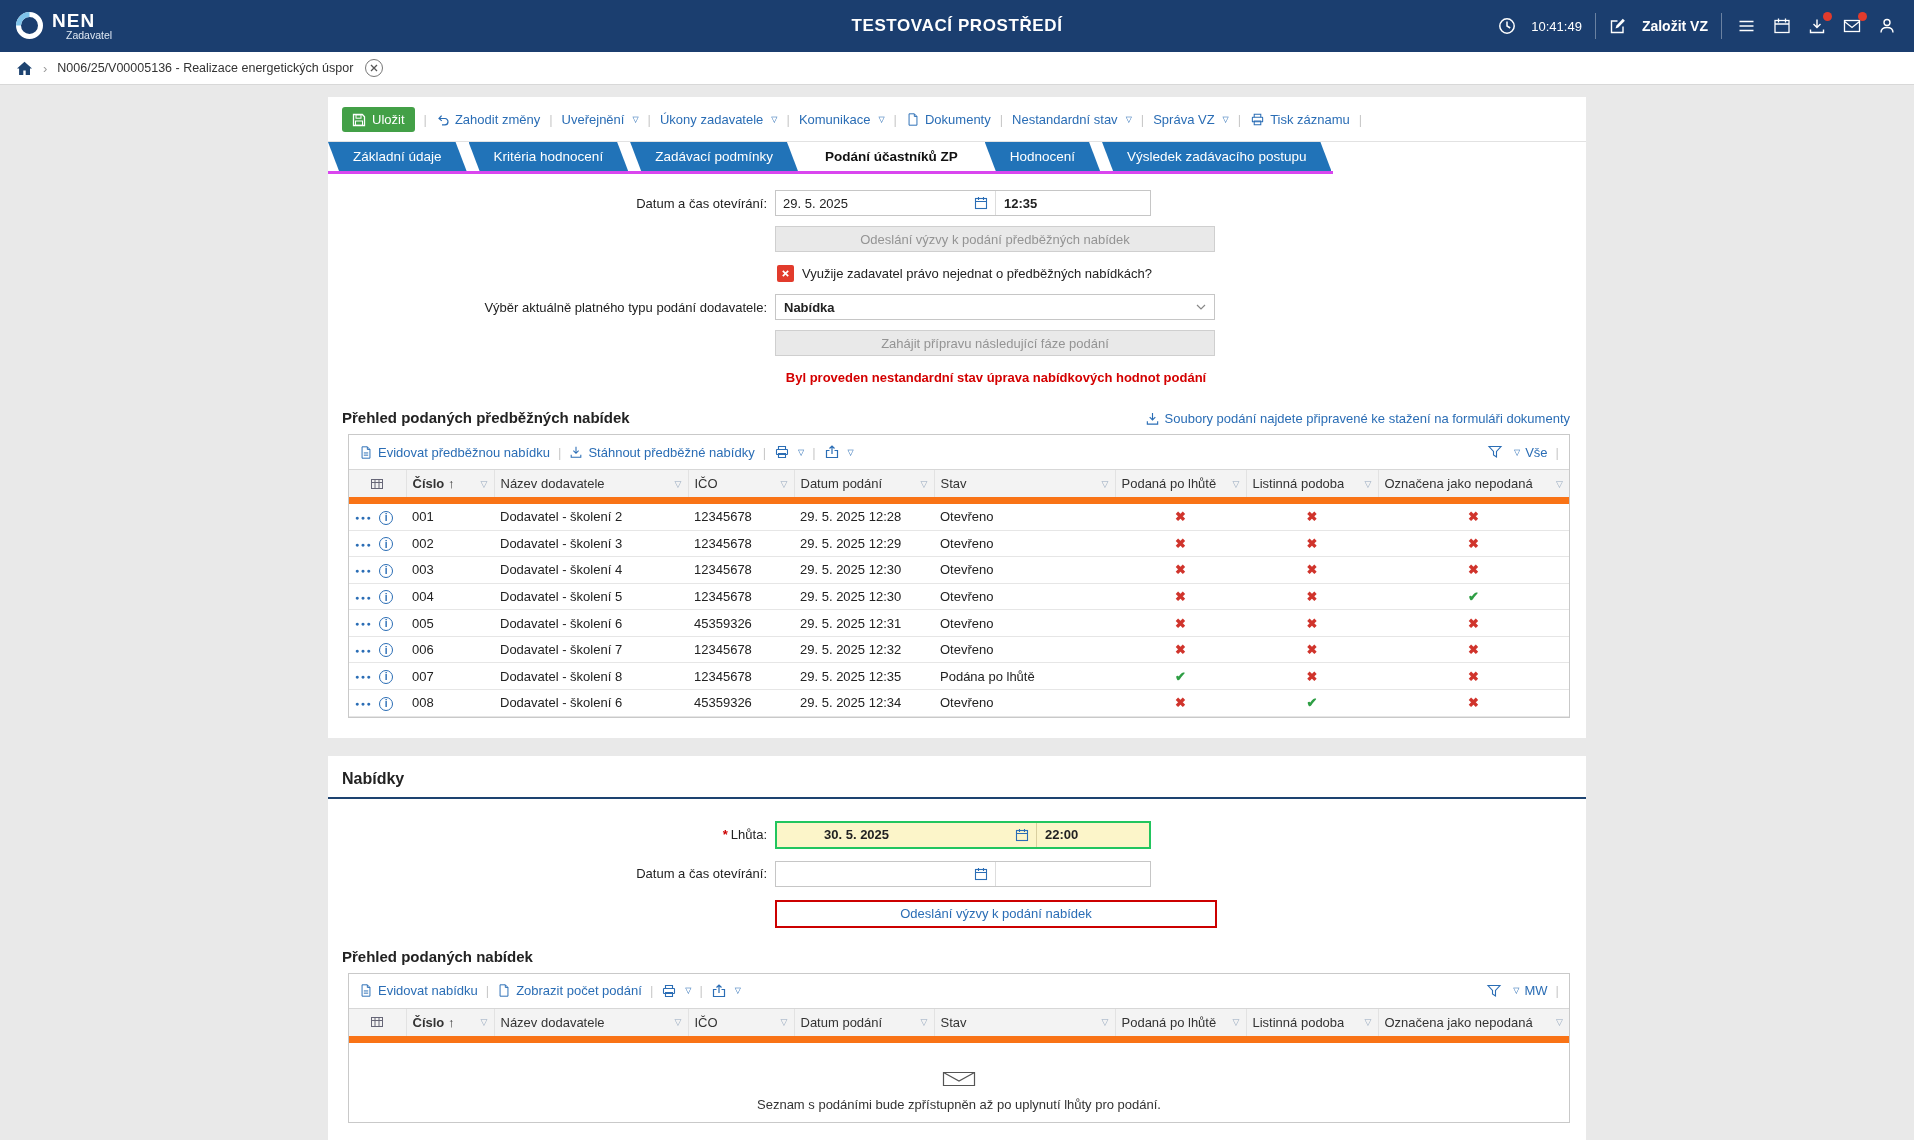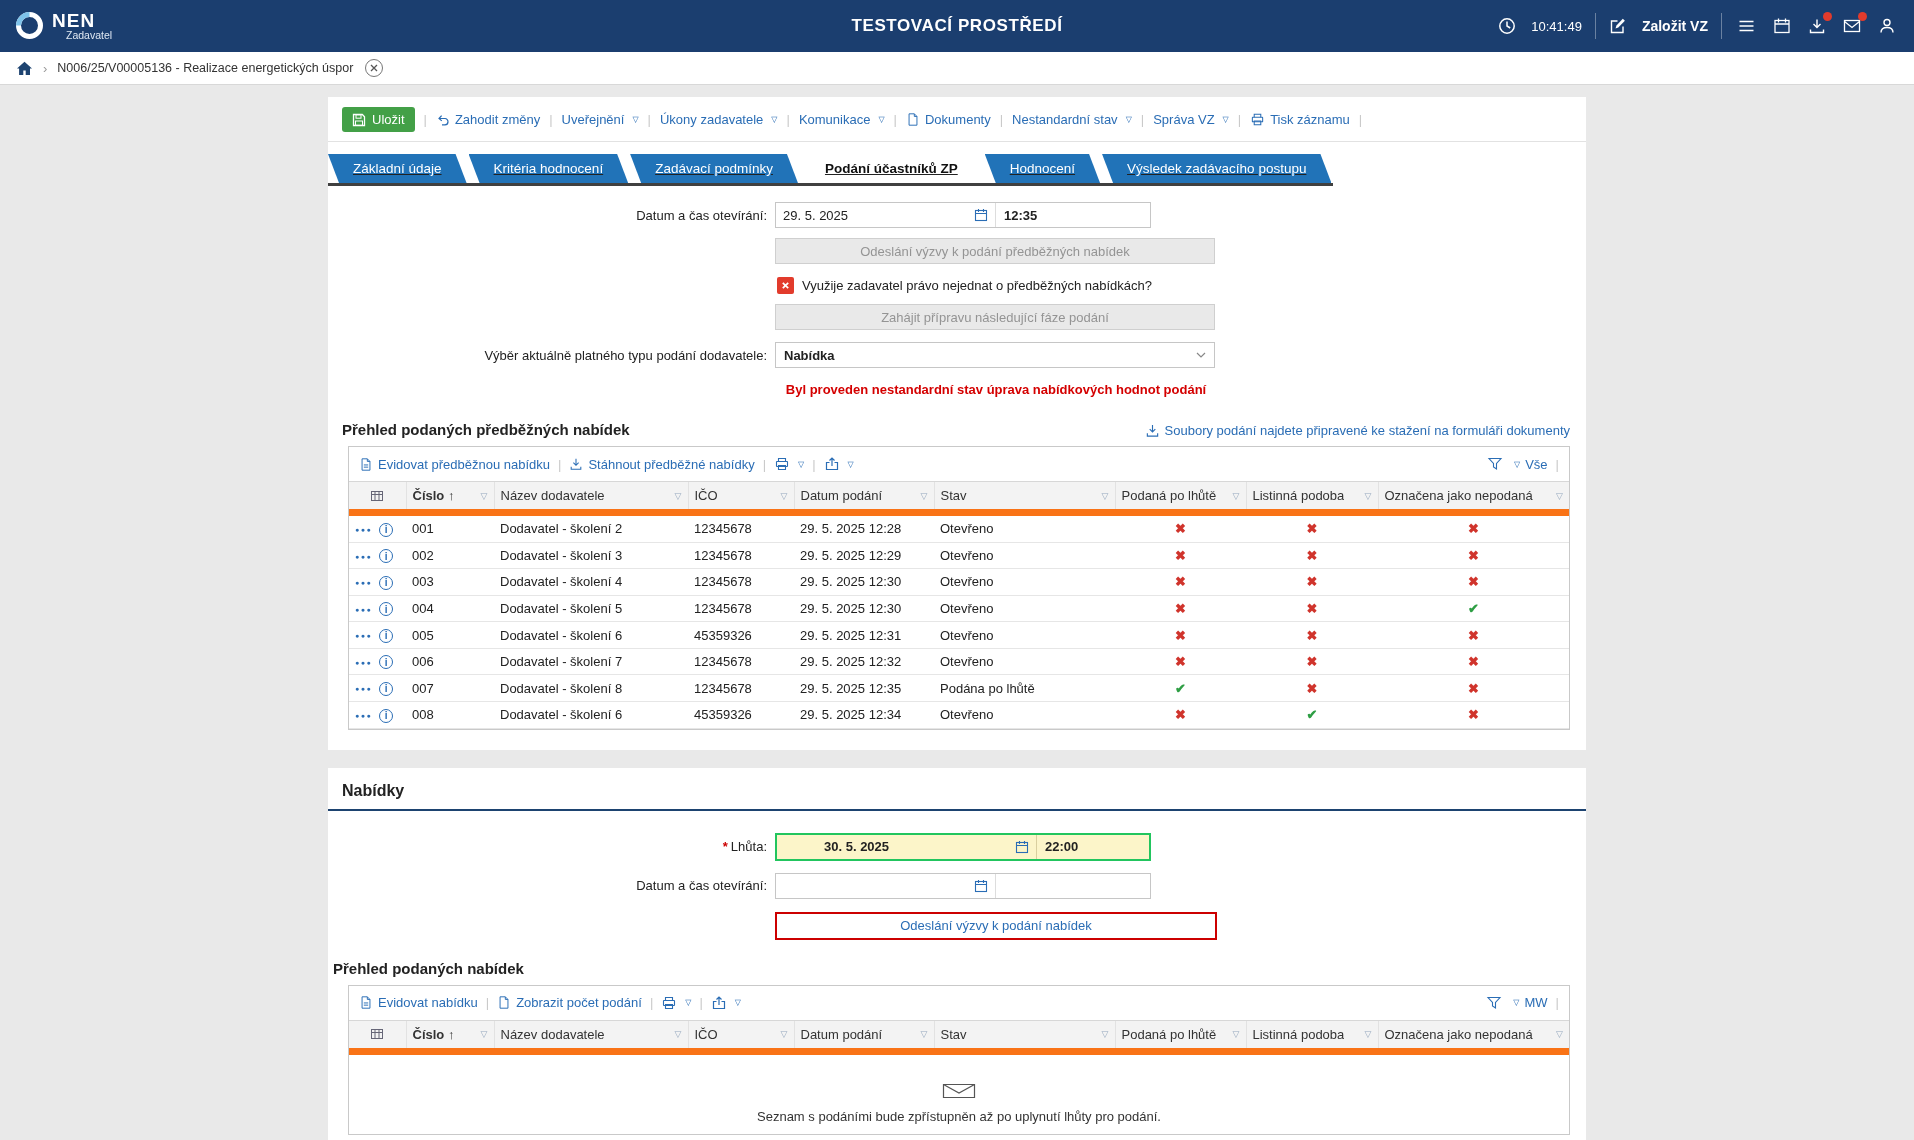--- a/index.html
+++ b/index.html
@@ -39,21 +39,21 @@
   .panel2 { margin-top:18px; padding-bottom:30px; }
 
   
   .toolbar { display:flex; align-items:center; gap:9px; padding:10px 14px 9px; border-bottom:1px solid #e2e2e2; flex-wrap:nowrap; }
   .btn-save { background:#43a047; color:#fff; border-radius:3px; padding:5px 10px; display:inline-flex; align-items:center; gap:6px; cursor:pointer; }
   .pipe { color:#c9c9c9; }
   .blink { color:#2a6db5; display:inline-flex; align-items:center; gap:5px; cursor:pointer; white-space:nowrap; }
   .fdd2 { color:#2a6db5; font-size:8px; margin-left:3px; }
 
   
-  .tabs { display:flex; margin-top:12px; width:fit-content; border-bottom:3px solid #404040;text-decoration:underline; }
+  .tabs { display:flex; width:fit-content; border-bottom:3px solid #d946ef; }
   .tab { background:#2173b8; color:#fff; padding:7px 25px 7px; font-size:13.5px; margin-right:2px; cursor:pointer; white-space:nowrap;
          clip-path:polygon(0 0, calc(100% - 11px) 0, 100% 100%, 11px 100%); }
   .tab.active { background:#fff; color:#111; font-weight:700; }
 
   
   .frow { display:flex; align-items:center; margin-top:10px; }
   .flabel { width:439px; text-align:right; }
   .freq { color:#cc0000; font-weight:700; margin-right:3px; }
   .fgap { flex:0 0 8px; }
   .dtfield { width:376px; height:26px; border:1px solid #c6c6c6; background:#fff; display:flex; align-items:stretch; cursor:text; }
@@ -286,37 +286,37 @@
 
   <div class="qrow">
     <span class="xbox">
         <svg width="9" height="9" viewBox="0 0 10 10">
           <path d="M2 2 L8 8 M8 2 L2 8" stroke="#fff" stroke-width="1.9"></path>
         </svg>
       </span>
     <span>Využije zadavatel právo nejednat o předběžných nabídkách?</span>
   </div>
 
-  <div class="frow">
-    <div class="flabel"></div>
-    <div class="fgap"></div>
-    <div class="gbtn">Zahájit přípravu následující fáze podání</div>
-  </div>
-
   <div class="frow" style="margin-top:12px;">
     <div class="flabel">Výběr aktuálně platného typu podání dodavatele:</div>
     <div class="fgap"></div>
     <div class="selbox">
       <span>Nabídka</span>
       <span>
           <svg width="10" height="6" viewBox="0 0 10 6">
             <path d="M1 1 L5 5 L9 1" fill="none" stroke="#888" stroke-width="1.2"></path>
           </svg>
         </span>
     </div>
+  </div>
+
+  <div class="frow">
+    <div class="flabel"></div>
+    <div class="fgap"></div>
+    <div class="gbtn">Zahájit přípravu následující fáze podání</div>
   </div>
 
   <div class="warntext">Byl proveden nestandardní stav úprava nabídkových hodnot podání</div>
 
   <div class="sechead">
     <div class="sectitle">Přehled podaných předběžných nabídek</div>
     <span class="blink">
       <span>
           <svg width="15" height="15" viewBox="0 0 16 16">
             <path d="M8 2 v7 M5 6.5 L8 9.5 l3 -3" fill="none" stroke="#2a6db5" stroke-width="1.2"></path>
@@ -579,21 +579,21 @@
                 <path d="M1.5 5.5 h11 M4.5 1 v3 M9.5 1 v3" stroke="#2a6db5" stroke-width="1.1" fill="none"></path>
               </svg>
             </span>
         </div>
         <div class="dt-time"></div>
       </div>
     </div>
 
     <div class="redbtn">Odeslání výzvy k podání nabídek</div>
 
-    <div class="sechead" style="padding-left:5px; margin-top:20px;">
+    <div class="sechead" style="padding-left:14px; margin-top:20px;">
       <div class="sectitle">Přehled podaných nabídek</div>
     </div>
   </div>
 
   <div class="tbox">
     <div class="tbar">
       <span class="blink">
         <span>
             <svg width="14" height="15" viewBox="0 0 16 16">
               <path d="M3.5 1.5 h6 l3 3 v10 h-9 z" fill="none" stroke="#2a6db5" stroke-width="1.1"></path>

